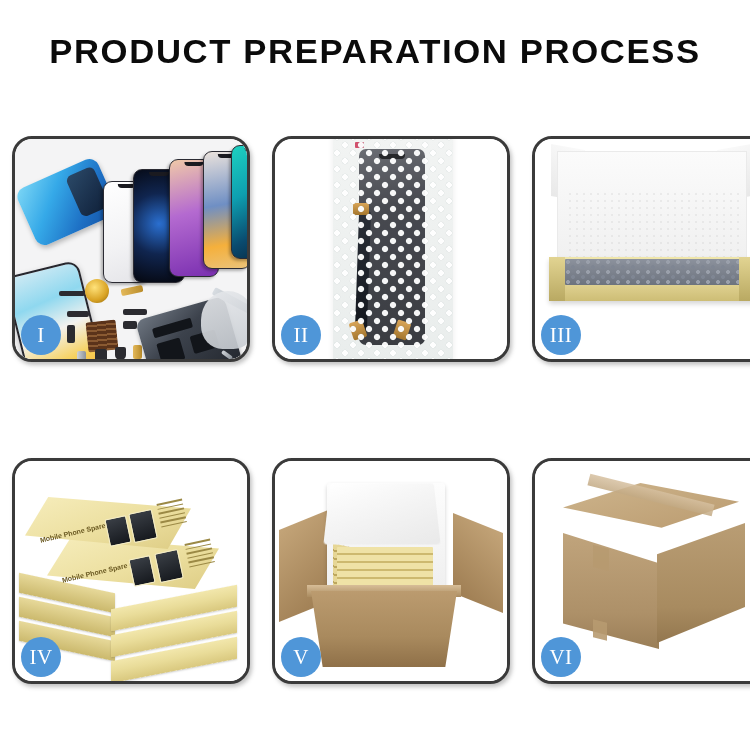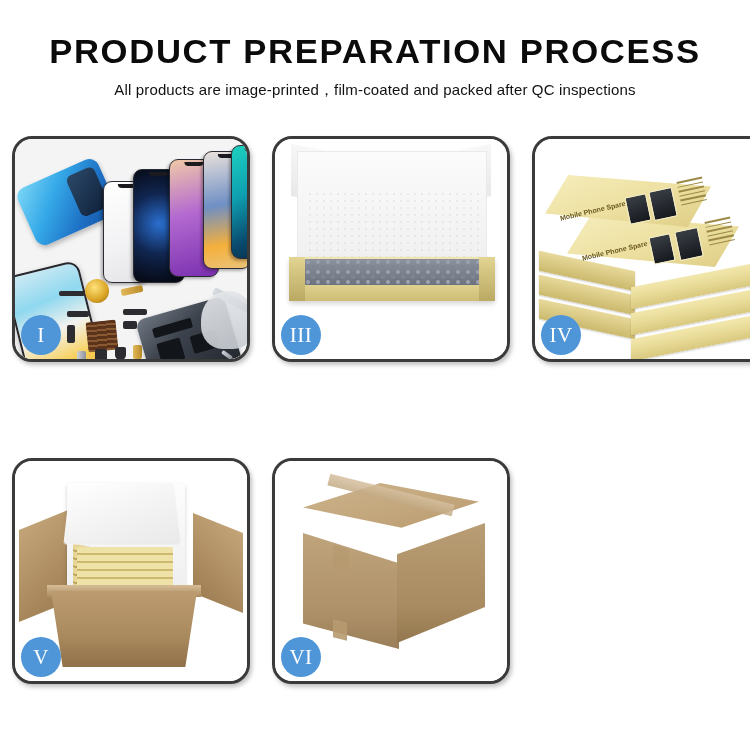--- a/index.html
+++ b/index.html
@@ -260,21 +260,20 @@
   .tape { position:absolute; left:52px; top:28px; width:128px; height:12px;
              background:linear-gradient(180deg,#d6c0a0,#c2a983); opacity:.85;
              transform: rotate(14deg); }
   .tape-v { position:absolute; background:#b79a70; opacity:.9; }
 </style>
 </head>
 <body>
 
 <div class="header">
   <div class="title">PRODUCT PREPARATION PROCESS</div>
-  <div class="subtitle">All products are image-printed，film-coated and packed after QC inspections</div>
 </div>
 
 <div class="grid">
 
   <div class="panel p1">
     <div class="photo">
       <div class="bg"></div>
       <div class="blue-glass"></div>
       <div class="phone-fan">
         <div class="fanphone fp1">
@@ -312,20 +311,35 @@
         <span class="blk" style="left:48px; top:30px; width:26px; height:18px;"></span>
       </div>
       <div class="tweezer"></div>
       <div class="hand"></div>
       <div class="part silver" style="left:206px; top:214px; width:12px; height:4px; transform:rotate(35deg);"></div>
       <div class="part silver" style="left:214px; top:222px; width:12px; height:4px; transform:rotate(-25deg);"></div>
     </div>
     <div class="badge">I</div>
   </div>
 
+  <div class="panel p2">
+    <div class="photo">
+      <div class="bg"></div>
+      <div class="bubblebag">
+        <div class="screen-inside"></div>
+        <div class="red-tab"></div>
+        <div class="flex-cable"></div>
+        <div class="flex-pad" style="left:20px; top:70px;  width:16px; height:12px;"></div>
+        <div class="flex-pad" style="left:18px; top:188px; width:14px; height:18px; transform:rotate(-18deg);"></div>
+        <div class="flex-pad" style="left:62px; top:188px; width:14px; height:18px; transform:rotate(18deg);"></div>
+        <div class="bubbles"></div>
+      </div>
+    </div>
+    <div class="badge">II</div>
+  </div>
 
   <div class="panel p3">
     <div class="photo">
       <div class="bg"></div>
       <div class="lid-flap-l"></div>
       <div class="lid-flap-r"></div>
       <div class="lid-back"></div>
       <div class="foam-sheet"></div>
       <div class="tray">
         <div class="tray-inner"></div>

